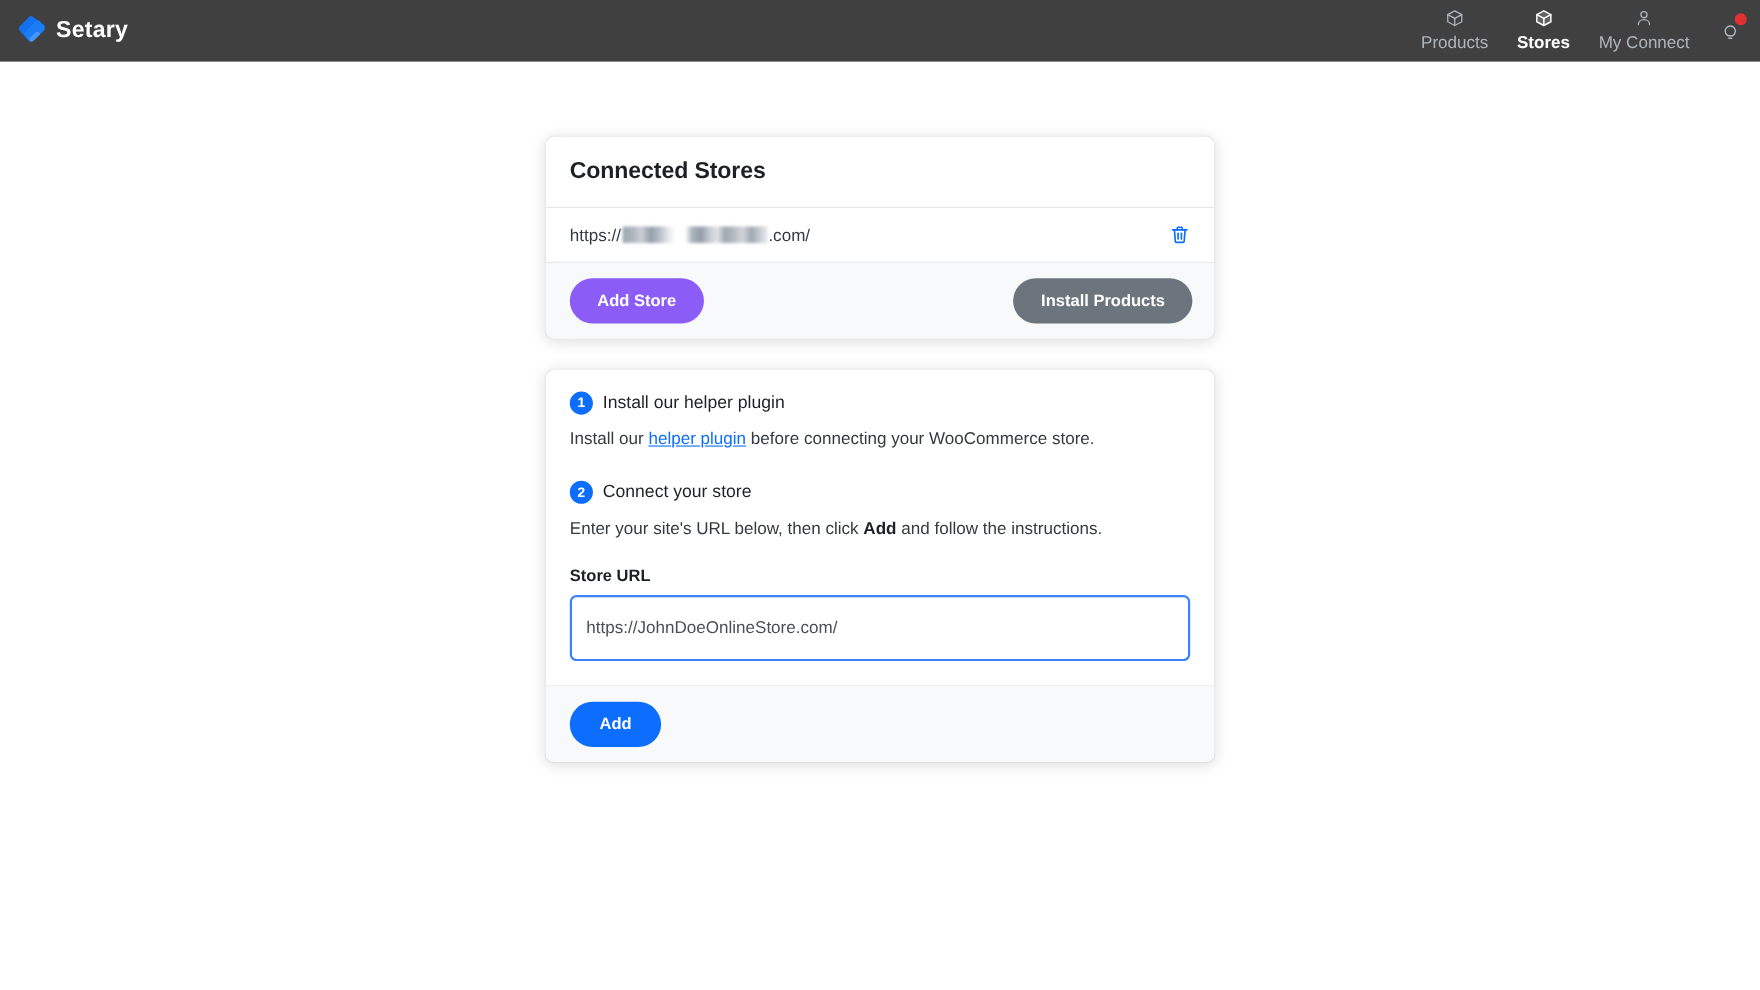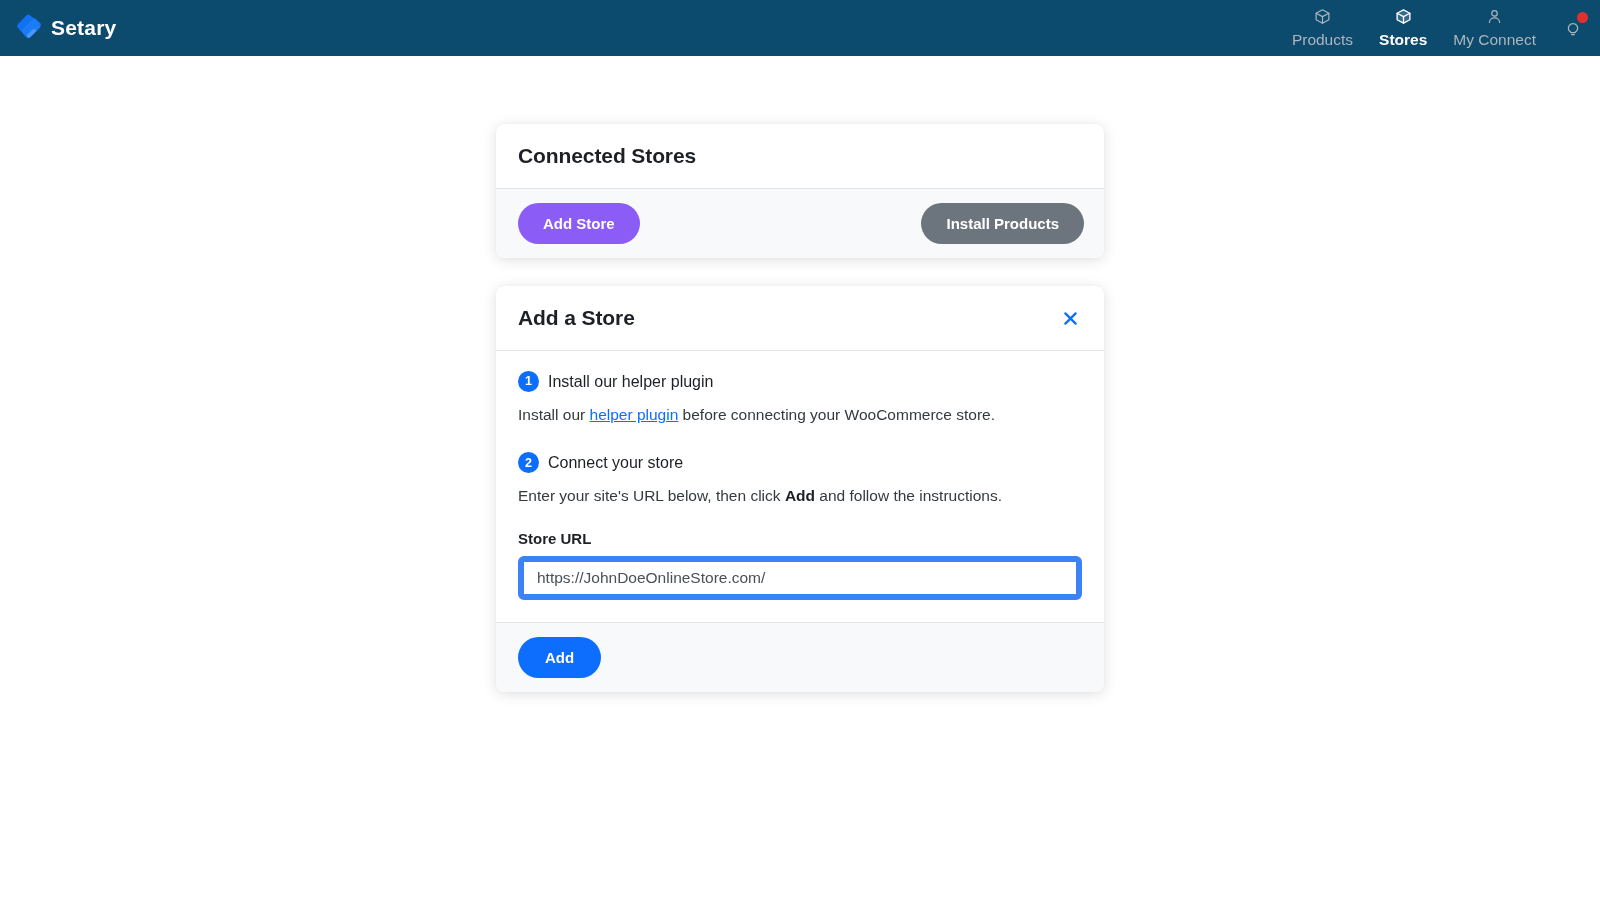--- a/index.html
+++ b/index.html
@@ -8,21 +8,21 @@
     width: 1600px;
     height: 900px;
     background: #ffffff;
     font-family: "Liberation Sans", sans-serif;
     -webkit-font-smoothing: antialiased;
   }
 
   
   .topnav {
     height: 56px;
-    background: #0c4a6e;
+    background: #404040;
     display: flex;
     align-items: center;
     justify-content: space-between;
     padding: 0 14px 0 16px;
     position: relative;
   }
 
   .brand {
     display: flex;
     align-items: center;
@@ -90,21 +90,21 @@
     border-radius: 8px;
     box-shadow: 0 2px 14px rgba(0,0,0,.13), 0 0 1px rgba(0,0,0,.10);
     overflow: hidden;
   }
 
   .card + .card { margin-top: 28px; }
 
   .card-head {
     padding: 20px 22px;
     display: flex;
-    align-items: flex-end;
+    align-items: flex-start;
     justify-content: space-between;
     border-bottom: 1px solid #e3e6e9;
   }
   .card-title {
     font-size: 21px;
     font-weight: 700;
     color: #1d2125;
     letter-spacing: -.1px;
   }
 
@@ -222,22 +222,22 @@
   .field-label {
     font-size: 15px;
     font-weight: 700;
     color: #1d2125;
     margin-top: 22px;
     display: block;
   }
   .field-input {
     margin-top: 9px;
     width: 100%;
-    height: 44px;
-    border: 6px solid #3b82f6;
+    height: 60px;
+    border: 2px solid #3b82f6;
     border-radius: 6px;
     padding: 0 13px;
     font-size: 15.5px;
     color: #343a40;
     font-family: "Liberation Sans", sans-serif;
     background: #ffffff;
     outline: none;
   }
   .field-input::placeholder { color: #495057; opacity: 1; }
 
@@ -308,40 +308,47 @@
 </div>
 
 <div class="page">
 
   <div class="card">
 
     <div class="card-head">
       <span class="card-title">Connected Stores</span>
     </div>
 
+    <div class="store-row">
+      <span class="store-url">
+        <span>https://</span>
+          <span class="redacted"></span>
+          <span>.com/</span>
+      </span>
+      <button class="icon-btn">
+        <span>
+          <svg width="19" height="19" viewBox="0 0 24 24" fill="none" stroke="#0d6efd" stroke-width="1.9" stroke-linecap="round" stroke-linejoin="round">
+            <path d="M3.8 6.3h16.4"></path>
+            <path d="M9.2 6.3V4.2c0-.5.4-.9.9-.9h3.8c.5 0 .9.4.9.9v2.1"></path>
+            <path d="M5.9 6.3l1 13.1c0 .7.6 1.3 1.3 1.3h7.6c.7 0 1.3-.6 1.3-1.3l1-13.1"></path>
+            <path d="M10.1 10.3v6.6"></path>
+            <path d="M13.9 10.3v6.6"></path>
+          </svg>
+        </span>
+      </button>
+    </div>
 
     <div class="card-foot">
       <button class="btn btn-primary">Add Store</button>
       <button class="btn btn-secondary">Install Products</button>
     </div>
   </div>
 
   <div class="card">
 
-    <div class="card-head">
-      <span class="card-title">Add a Store</span>
-      <button class="icon-btn">
-        <span>
-          <svg width="19" height="19" viewBox="0 0 24 24" fill="none" stroke="#0d6efd" stroke-width="2.9" stroke-linecap="round">
-            <path d="M5.5 5.5 18.5 18.5"></path>
-            <path d="M18.5 5.5 5.5 18.5"></path>
-          </svg>
-        </span>
-      </button>
-    </div>
 
     <div class="card-body">
 
       
       <div class="step">
         <span class="step-num">1</span>
         <span class="step-title">Install our helper plugin</span>
       </div>
       <p class="step-text">
         <span>Install our </span><a href="#">helper plugin</a><span> before connecting your WooCommerce store.</span>

